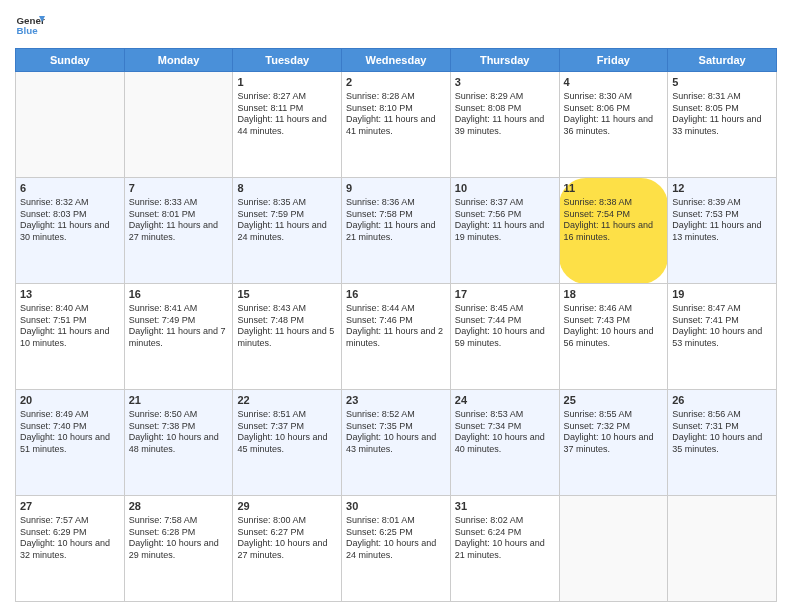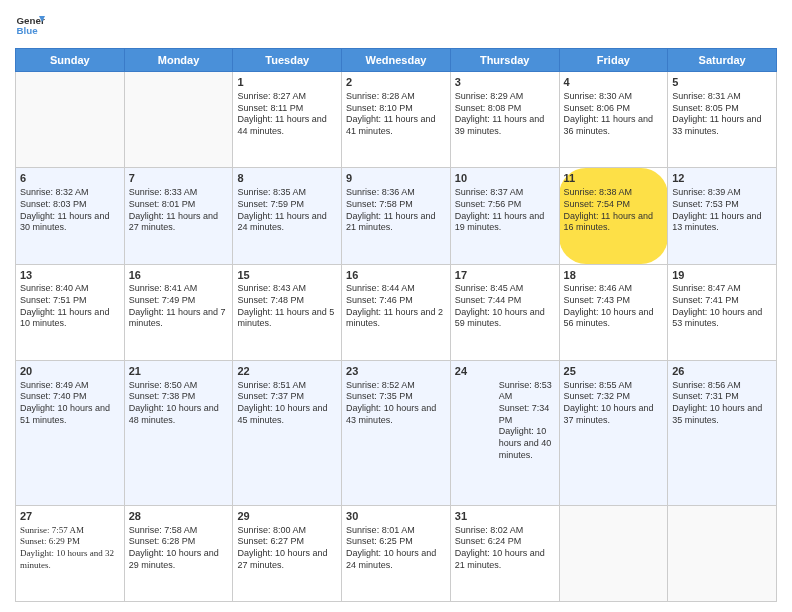--- a/index.html
+++ b/index.html
@@ -262,41 +262,41 @@
 Daylight: 10 hours and 45 minutes.</div>
           </td>
           <td style="background: rgb(240, 245, 255);">
             <span class="day-number">23</span>
             <div class="cell-text" style="white-space: pre-line;">Sunrise: 8:52 AM
 Sunset: 7:35 PM
 Daylight: 10 hours and 43 minutes.</div>
           </td>
           <td style="background: rgb(240, 245, 255);">
             <span class="day-number">24</span>
-            <div class="cell-text" style="white-space: pre-line; margin-left: 44px;">Sunrise: 8:53 AM
+            <div class="cell-text" style="white-space: pre-line;">Sunrise: 8:53 AM
 Sunset: 7:34 PM
 Daylight: 10 hours and 40 minutes.</div>
           </td>
           <td style="background: rgb(240, 245, 255);">
             <span class="day-number">25</span>
             <div class="cell-text" style="white-space: pre-line;">Sunrise: 8:55 AM
 Sunset: 7:32 PM
 Daylight: 10 hours and 37 minutes.</div>
           </td>
           <td style="background: rgb(240, 245, 255);">
             <span class="day-number">26</span>
             <div class="cell-text" style="white-space: pre-line;">Sunrise: 8:56 AM
 Sunset: 7:31 PM
 Daylight: 10 hours and 35 minutes.</div>
           </td>
         </tr>
         <tr>
           <td style="background: rgb(255, 255, 255);">
             <span class="day-number">27</span>
-            <div class="cell-text" style="white-space: pre-line; font-family: Liberation Serif, serif;">Sunrise: 7:57 AM
+            <div class="cell-text" style="white-space: pre-line;">Sunrise: 7:57 AM
 Sunset: 6:29 PM
 Daylight: 10 hours and 32 minutes.</div>
           </td>
           <td style="background: rgb(255, 255, 255);">
             <span class="day-number">28</span>
             <div class="cell-text" style="white-space: pre-line;">Sunrise: 7:58 AM
 Sunset: 6:28 PM
 Daylight: 10 hours and 29 minutes.</div>
           </td>
           <td style="background: rgb(255, 255, 255);">

